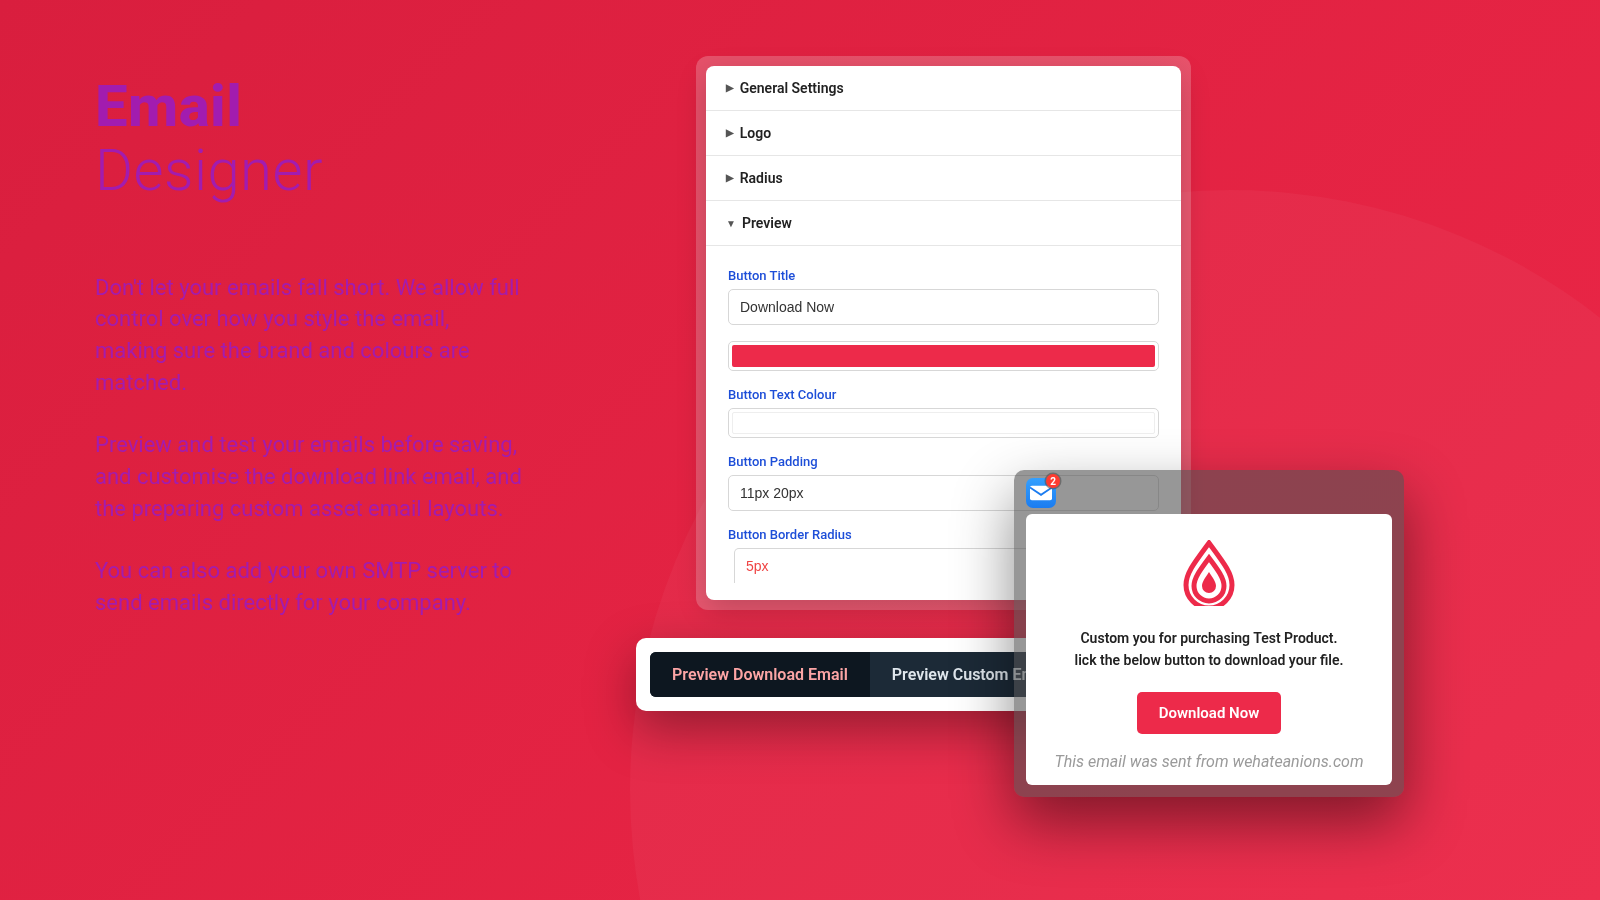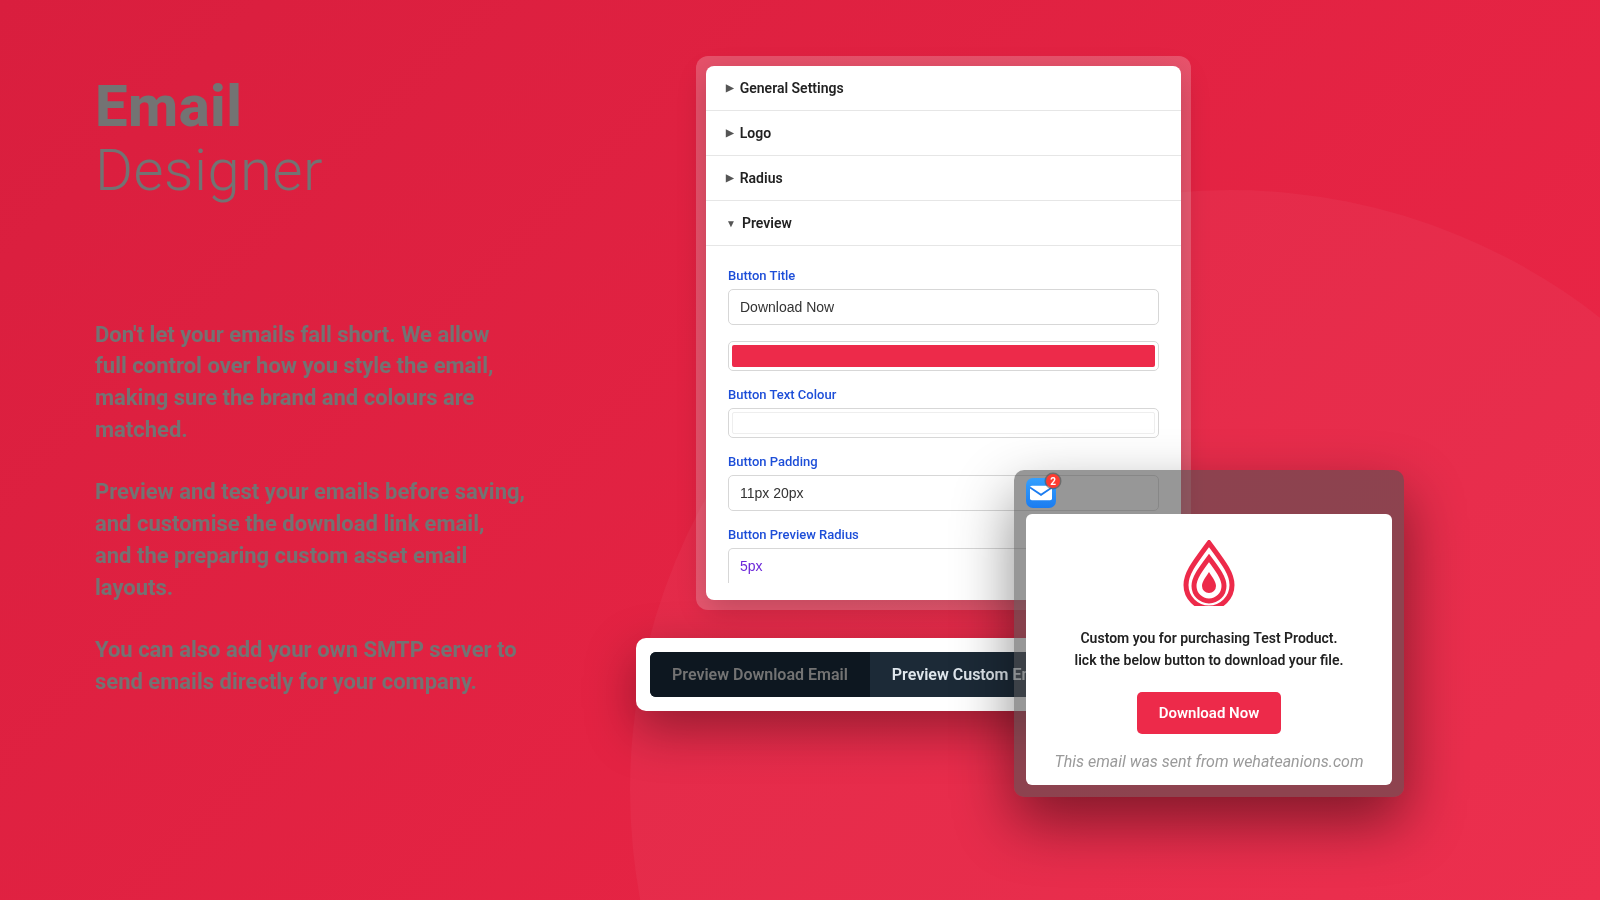--- a/index.html
+++ b/index.html
@@ -18,26 +18,26 @@
   border-radius: 50%;
   background: rgba(255,255,255,0.04);
   left: 630px;
   top: 190px;
 }
 .left-col {
   position: absolute;
   left: 95px;
   top: 75px;
   width: 430px;
-  color: #737373;
+  color: #a21caf;
 }
 .title { font-size: 58px; line-height: 1.1; letter-spacing: 0.5px; }
 .title b { font-weight: 800; }
 .title span { font-weight: 300; }
-.copy { margin-top: 116px; font-size: 22px; line-height: 1.45; font-weight: 700; }
+.copy { margin-top: 69px; font-size: 22px; line-height: 1.45; font-weight: 400; }
 .copy p { margin-bottom: 30px; }
 
 
 .panel-wrap {
   position: absolute;
   left: 696px;
   top: 56px;
   width: 495px;
   height: 554px;
   background: rgba(255,255,255,0.22);
@@ -81,21 +81,21 @@
 }
 .color-bar {
   width: 100%;
   border: 1px solid #d7d7d7;
   border-radius: 5px;
   padding: 3px;
   background: #fff;
 }
 .color-bar-inner { height: 22px; background: #ed2a4a; border-radius: 2px;}
 .white-inner { background: #fff; border: 1px solid #eee; }
-.truncated-bottom .text-input { border-bottom: none; border-bottom-left-radius: 0; border-bottom-right-radius: 0; color: #6d28d9; }
+.truncated-bottom .text-input { border-bottom: none; border-bottom-left-radius: 0; border-bottom-right-radius: 0; color: #ef4444; margin-left: 6px; }
 .truncated-bottom { overflow: hidden; max-height: 90px; }
 
 
 .tabs-card {
   position: absolute;
   left: 636px;
   top: 638px;
   background: #fff;
   border-radius: 10px;
   padding: 14px;
@@ -107,21 +107,21 @@
   border-radius: 6px;
   overflow: hidden;
 }
 .tab {
   padding: 13px 22px;
   color: #dfe6ec;
   font-size: 16px;
   font-weight: 600;
   cursor: pointer;
 }
-.tab.active { background: #0d1720; color: #737373; }
+.tab.active { background: #0d1720; color: #fca5a5; }
 
 
 .email-wrap {
   position: absolute;
   left: 1014px;
   top: 470px;
   width: 390px;
   background: rgba(82,82,82,0.6);
   border-radius: 10px;
   padding: 44px 12px 12px;
@@ -222,21 +222,21 @@
         <label class="form-label">Button Text Colour</label>
         <div class="color-bar">
             <div class="color-bar-inner white-inner"></div>
           </div>
       </div>
       <div class="form-group">
         <label class="form-label">Button Padding</label>
         <input class="text-input" value="11px 20px" style="">
       </div>
       <div class="form-group truncated-bottom">
-        <label class="form-label">Button Preview Radius</label>
+        <label class="form-label">Button Border Radius</label>
         <input class="text-input" value="5px" style="">
       </div>
     </div>
   </div>
 </div>
 
 <div class="tabs-card">
   <div class="tabs">
     <div class="tab active">Preview Download Email</div>
     <div class="tab">Preview Custom Email</div>

